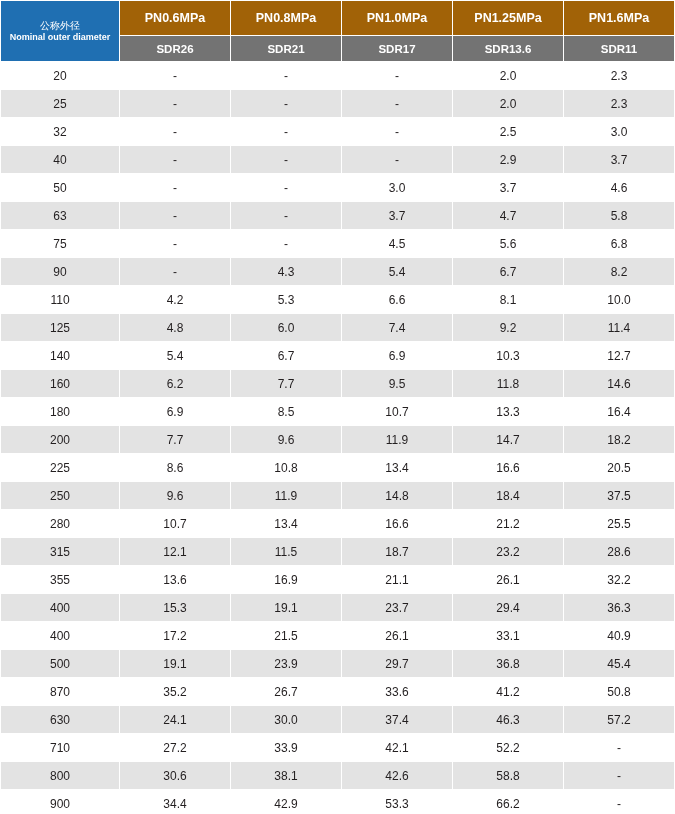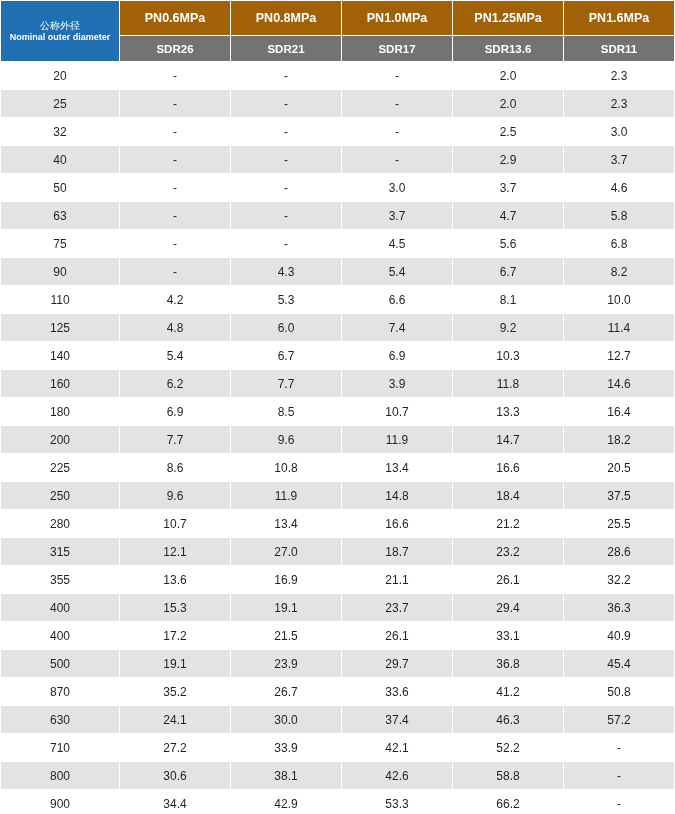--- a/index.html
+++ b/index.html
@@ -199,21 +199,21 @@
           <td>5.4</td>
           <td>6.7</td>
           <td>6.9</td>
           <td>10.3</td>
           <td>12.7</td>
         </tr>
         <tr class="even">
           <td class="first">160</td>
           <td>6.2</td>
           <td>7.7</td>
-          <td>3.9</td>
+          <td>9.5</td>
           <td>11.8</td>
           <td>14.6</td>
         </tr>
         <tr class="odd">
           <td class="first">180</td>
           <td>6.9</td>
           <td>8.5</td>
           <td>10.7</td>
           <td>13.3</td>
           <td>16.4</td>
@@ -246,21 +246,21 @@
           <td class="first">280</td>
           <td>10.7</td>
           <td>13.4</td>
           <td>16.6</td>
           <td>21.2</td>
           <td>25.5</td>
         </tr>
         <tr class="even">
           <td class="first">315</td>
           <td>12.1</td>
-          <td>27.0</td>
+          <td>11.5</td>
           <td>18.7</td>
           <td>23.2</td>
           <td>28.6</td>
         </tr>
         <tr class="odd">
           <td class="first">355</td>
           <td>13.6</td>
           <td>16.9</td>
           <td>21.1</td>
           <td>26.1</td>

